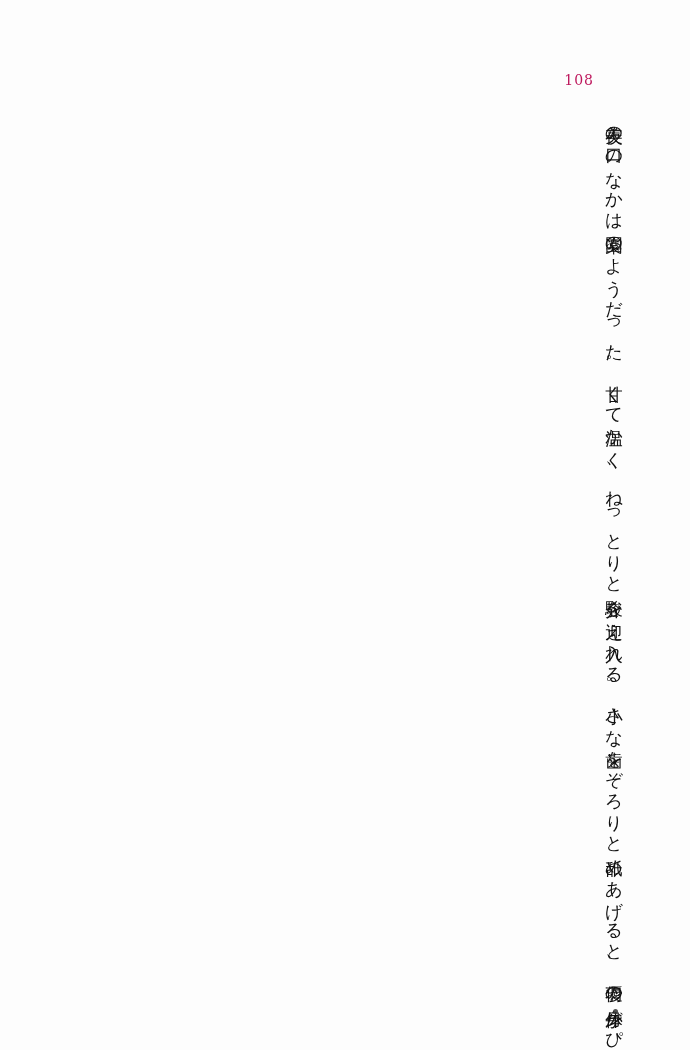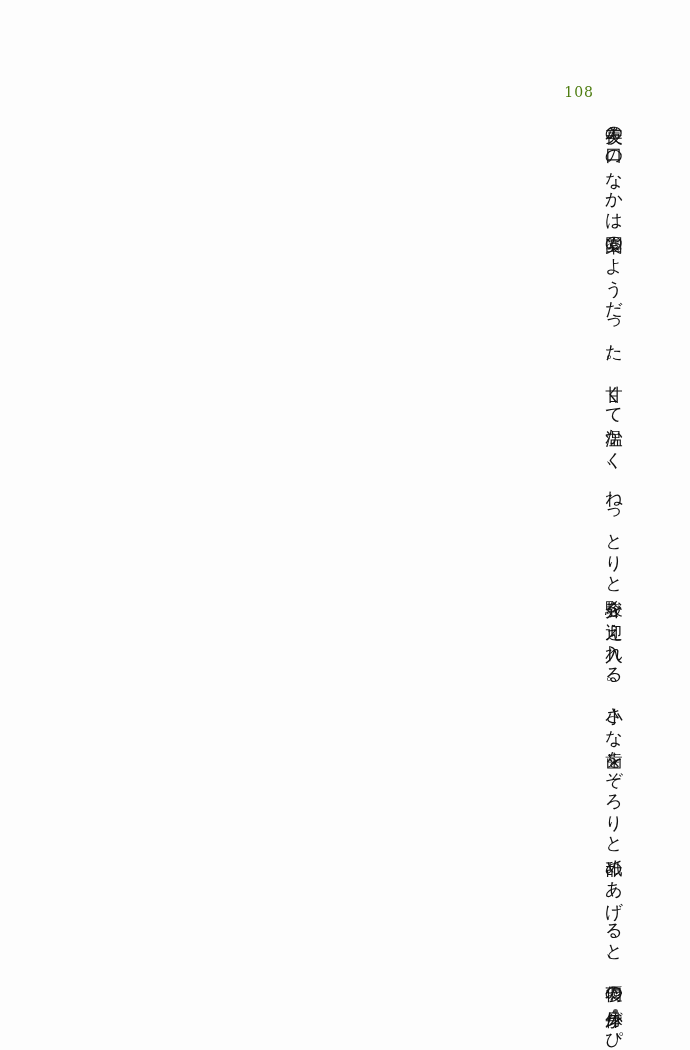--- a/index.html
+++ b/index.html
@@ -15,25 +15,25 @@
     color: #111111;
   }
   .page {
     position: relative;
     width: 690px;
     height: 1050px;
     background: #fdfdfd;
   }
   .page-number {
     position: absolute;
-    top: 84px;
+    top: 72px;
     right: 96px;
     font-size: 14px;
     letter-spacing: 1px;
-    color: #4d7c0f;
+    color: #be185d;
     font-family: "DejaVu Serif", "Liberation Serif", serif;
     margin-left: 44px;
   }
   .text-body {
     position: absolute;
     top: 112px;
     left: 56px;
     width: 566px;
     height: 880px;
     writing-mode: vertical-rl;

